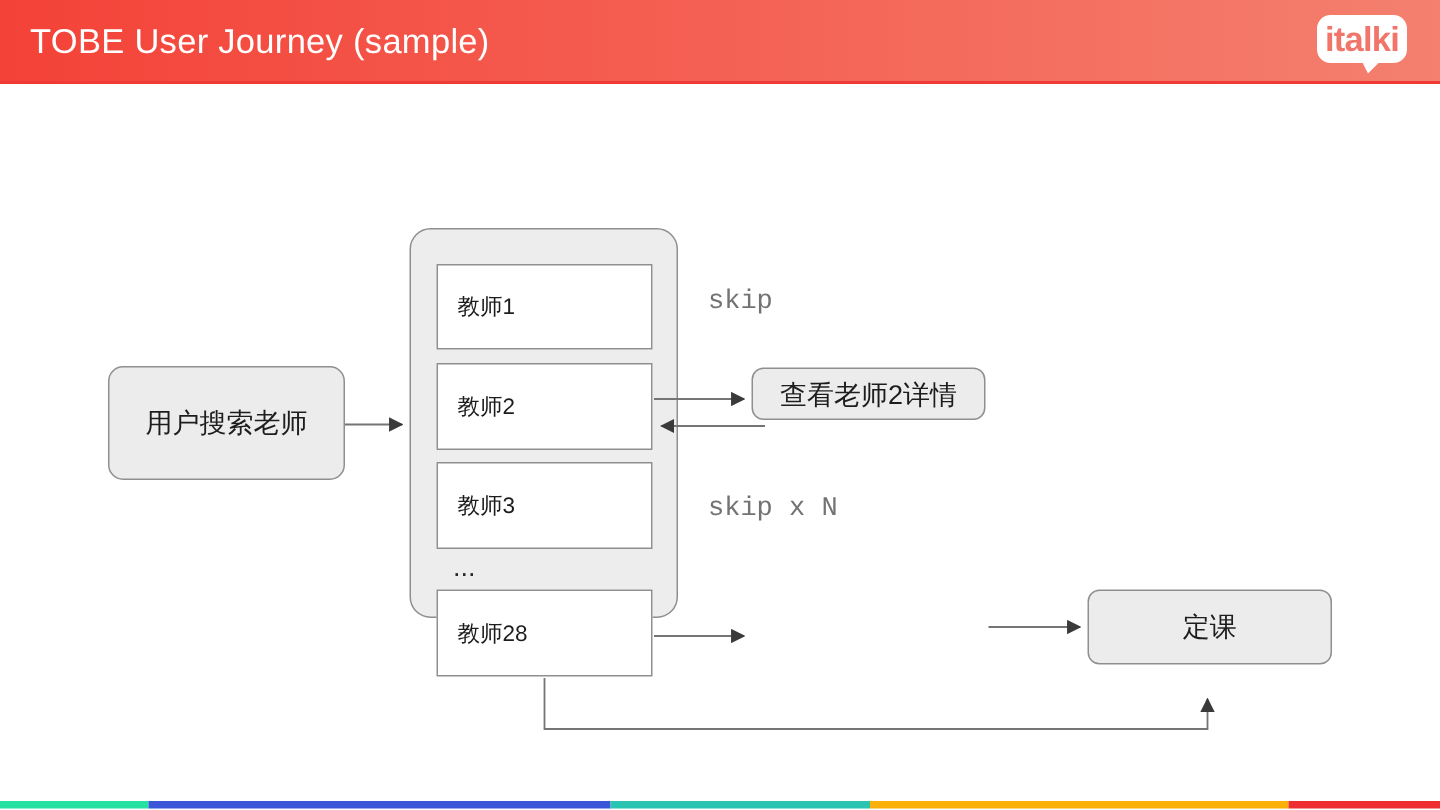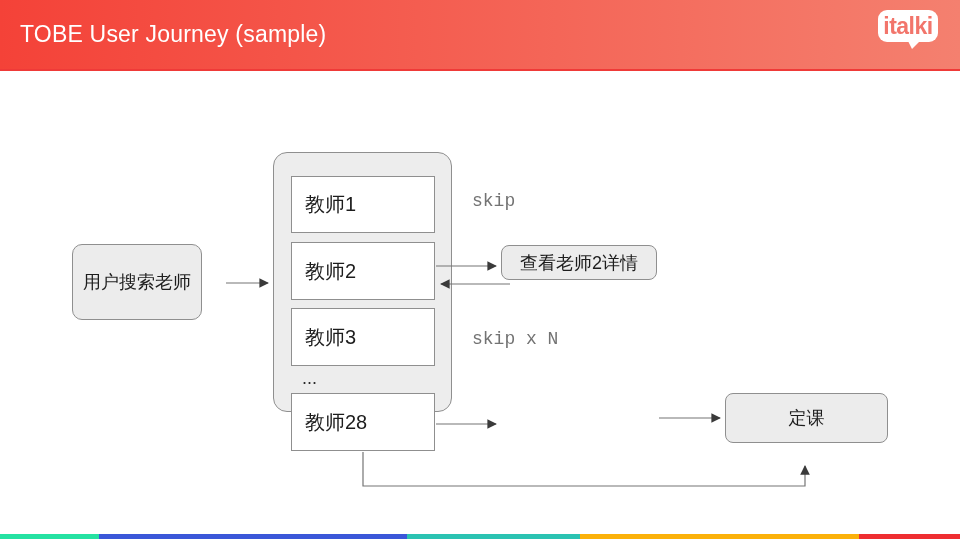--- a/index.html
+++ b/index.html
@@ -2,21 +2,21 @@
 <html><head>
 <meta charset="utf-8">
 <style>
   html,body{margin:0;padding:0;background:#fff;}
   .slide{
     position:relative;width:960px;height:540px;overflow:hidden;background:#ffffff;
     font-family:"Liberation Sans","DejaVu Sans",sans-serif;color:#1d1d1d;
   }
   
   header{
-    position:absolute;left:0;top:0;width:960px;height:71px;
+    position:absolute;left:0;top:0;width:960px;height:56px;
     background:linear-gradient(90deg,#f44238,#f4806f);
     border-bottom:2px solid #ef3a38;box-sizing:border-box;
     display:flex;align-items:center;
   }
   .title{margin-left:20px;font-size:23px;color:#ffffff;letter-spacing:.2px;}
   .logo{
     position:absolute;right:22px;top:10px;width:60px;height:32px;background:#ffffff;
     border-radius:9px;display:flex;align-items:center;justify-content:center;
   }
   .logo-text{font-size:23px;font-weight:bold;letter-spacing:-.5px;}
@@ -25,28 +25,28 @@
     border-left:4px solid transparent;border-right:8px solid transparent;
     border-top:8px solid #ffffff;
   }
   
   .canvas{position:absolute;inset:0;}
   .arrows{position:absolute;left:0;top:0;z-index:2;}
   .node{
     position:absolute;z-index:3;background:#ececec;border:1px solid #8f8f8f;
     display:flex;align-items:center;justify-content:center;font-size:18px;box-sizing:border-box;
   }
-  .user{left:72px;top:244px;width:130px;height:76px;border-radius:10px;}
+  .user{left:72px;top:244px;width:158px;height:76px;border-radius:10px;}
   .list-container{
     position:absolute;z-index:1;left:273px;top:152px;width:179px;height:260px;
     background:#ededed;border:1.4px solid #8f8f8f;border-radius:14px;box-sizing:border-box;
   }
   .tbox{
     position:absolute;z-index:3;background:#ffffff;border:1px solid #8f8f8f;
-    display:flex;align-items:center;padding-left:13px;font-size:20px;box-sizing:border-box;
+    display:flex;align-items:center;padding-left:13px;font-size:15px;box-sizing:border-box;
     width:144px;height:57px;left:291px;
   }
   .t1{top:176px;}
   .t2{top:242px;height:58px;}
   .t3{top:308px;height:58px;}
   .t28{top:393px;height:58px;}
   .ellipsis{position:absolute;z-index:3;left:302px;top:368px;font-size:18px;color:#2a2a2a;}
   .detail2{left:501px;top:245px;width:156px;height:35px;border-radius:8px;}
   .detail28{left:501px;top:395px;width:157px;height:48px;border-radius:8px;}
   .book{left:725px;top:393px;width:163px;height:50px;border-radius:8px;}

